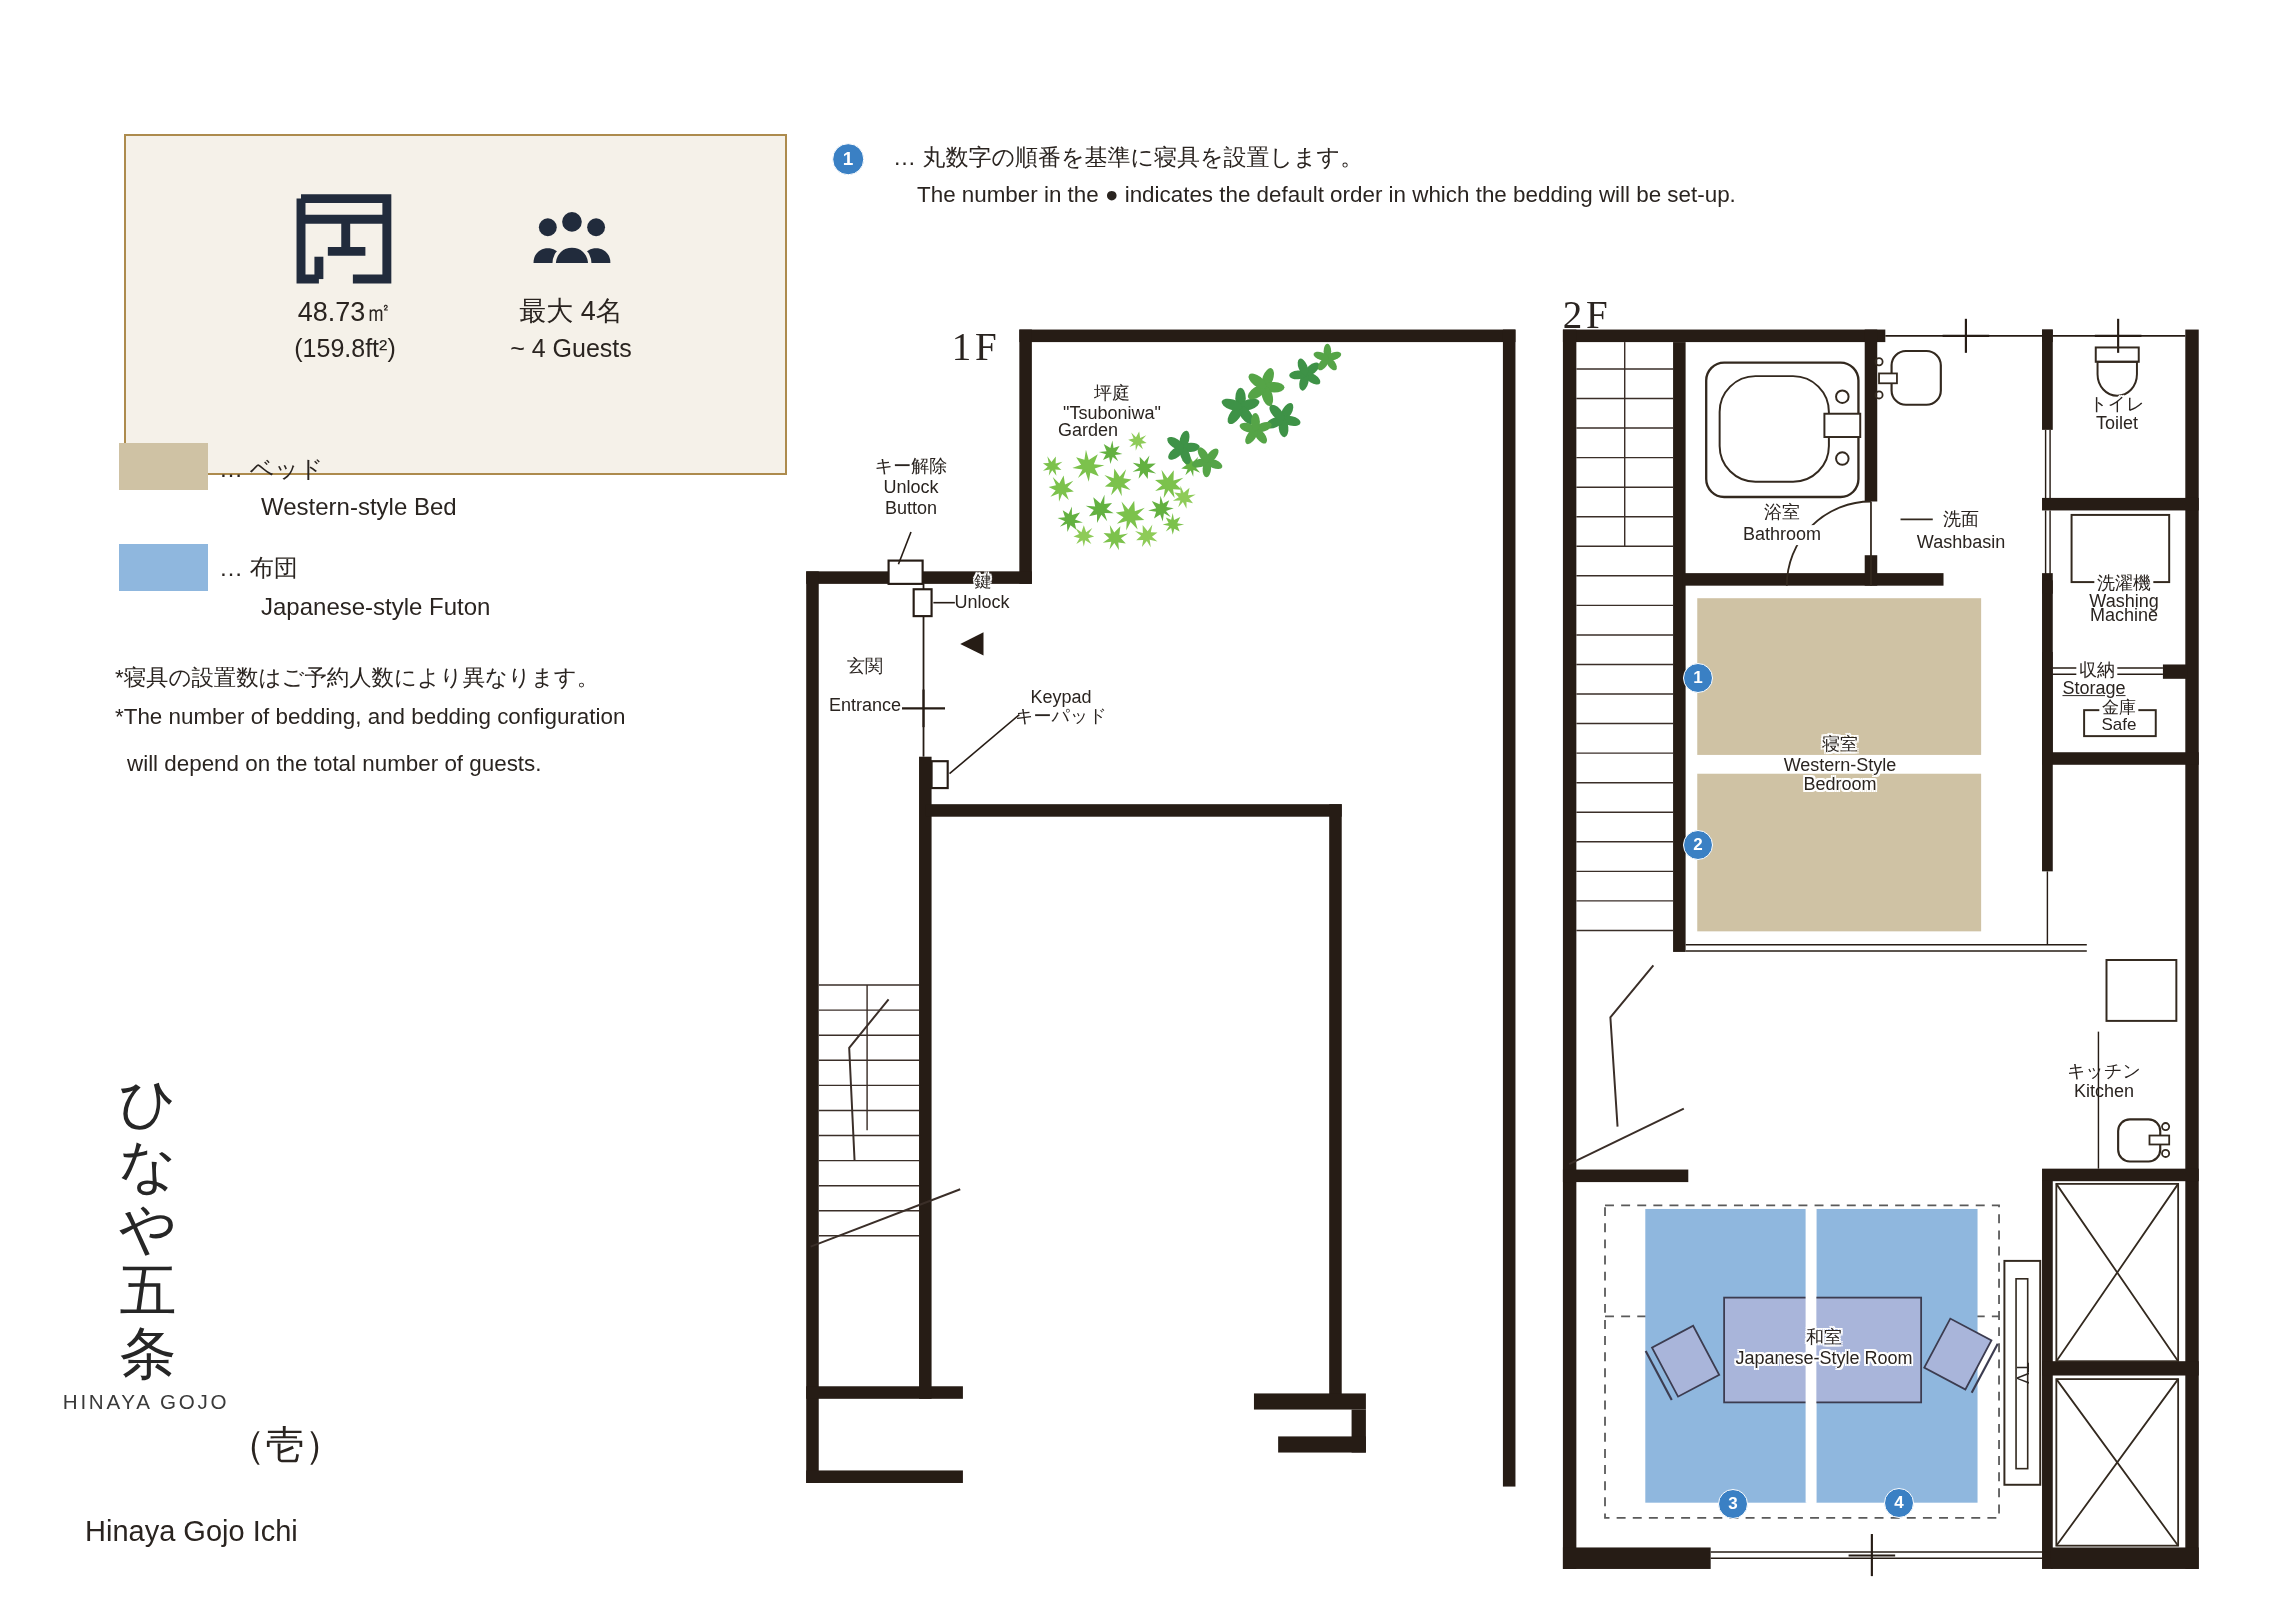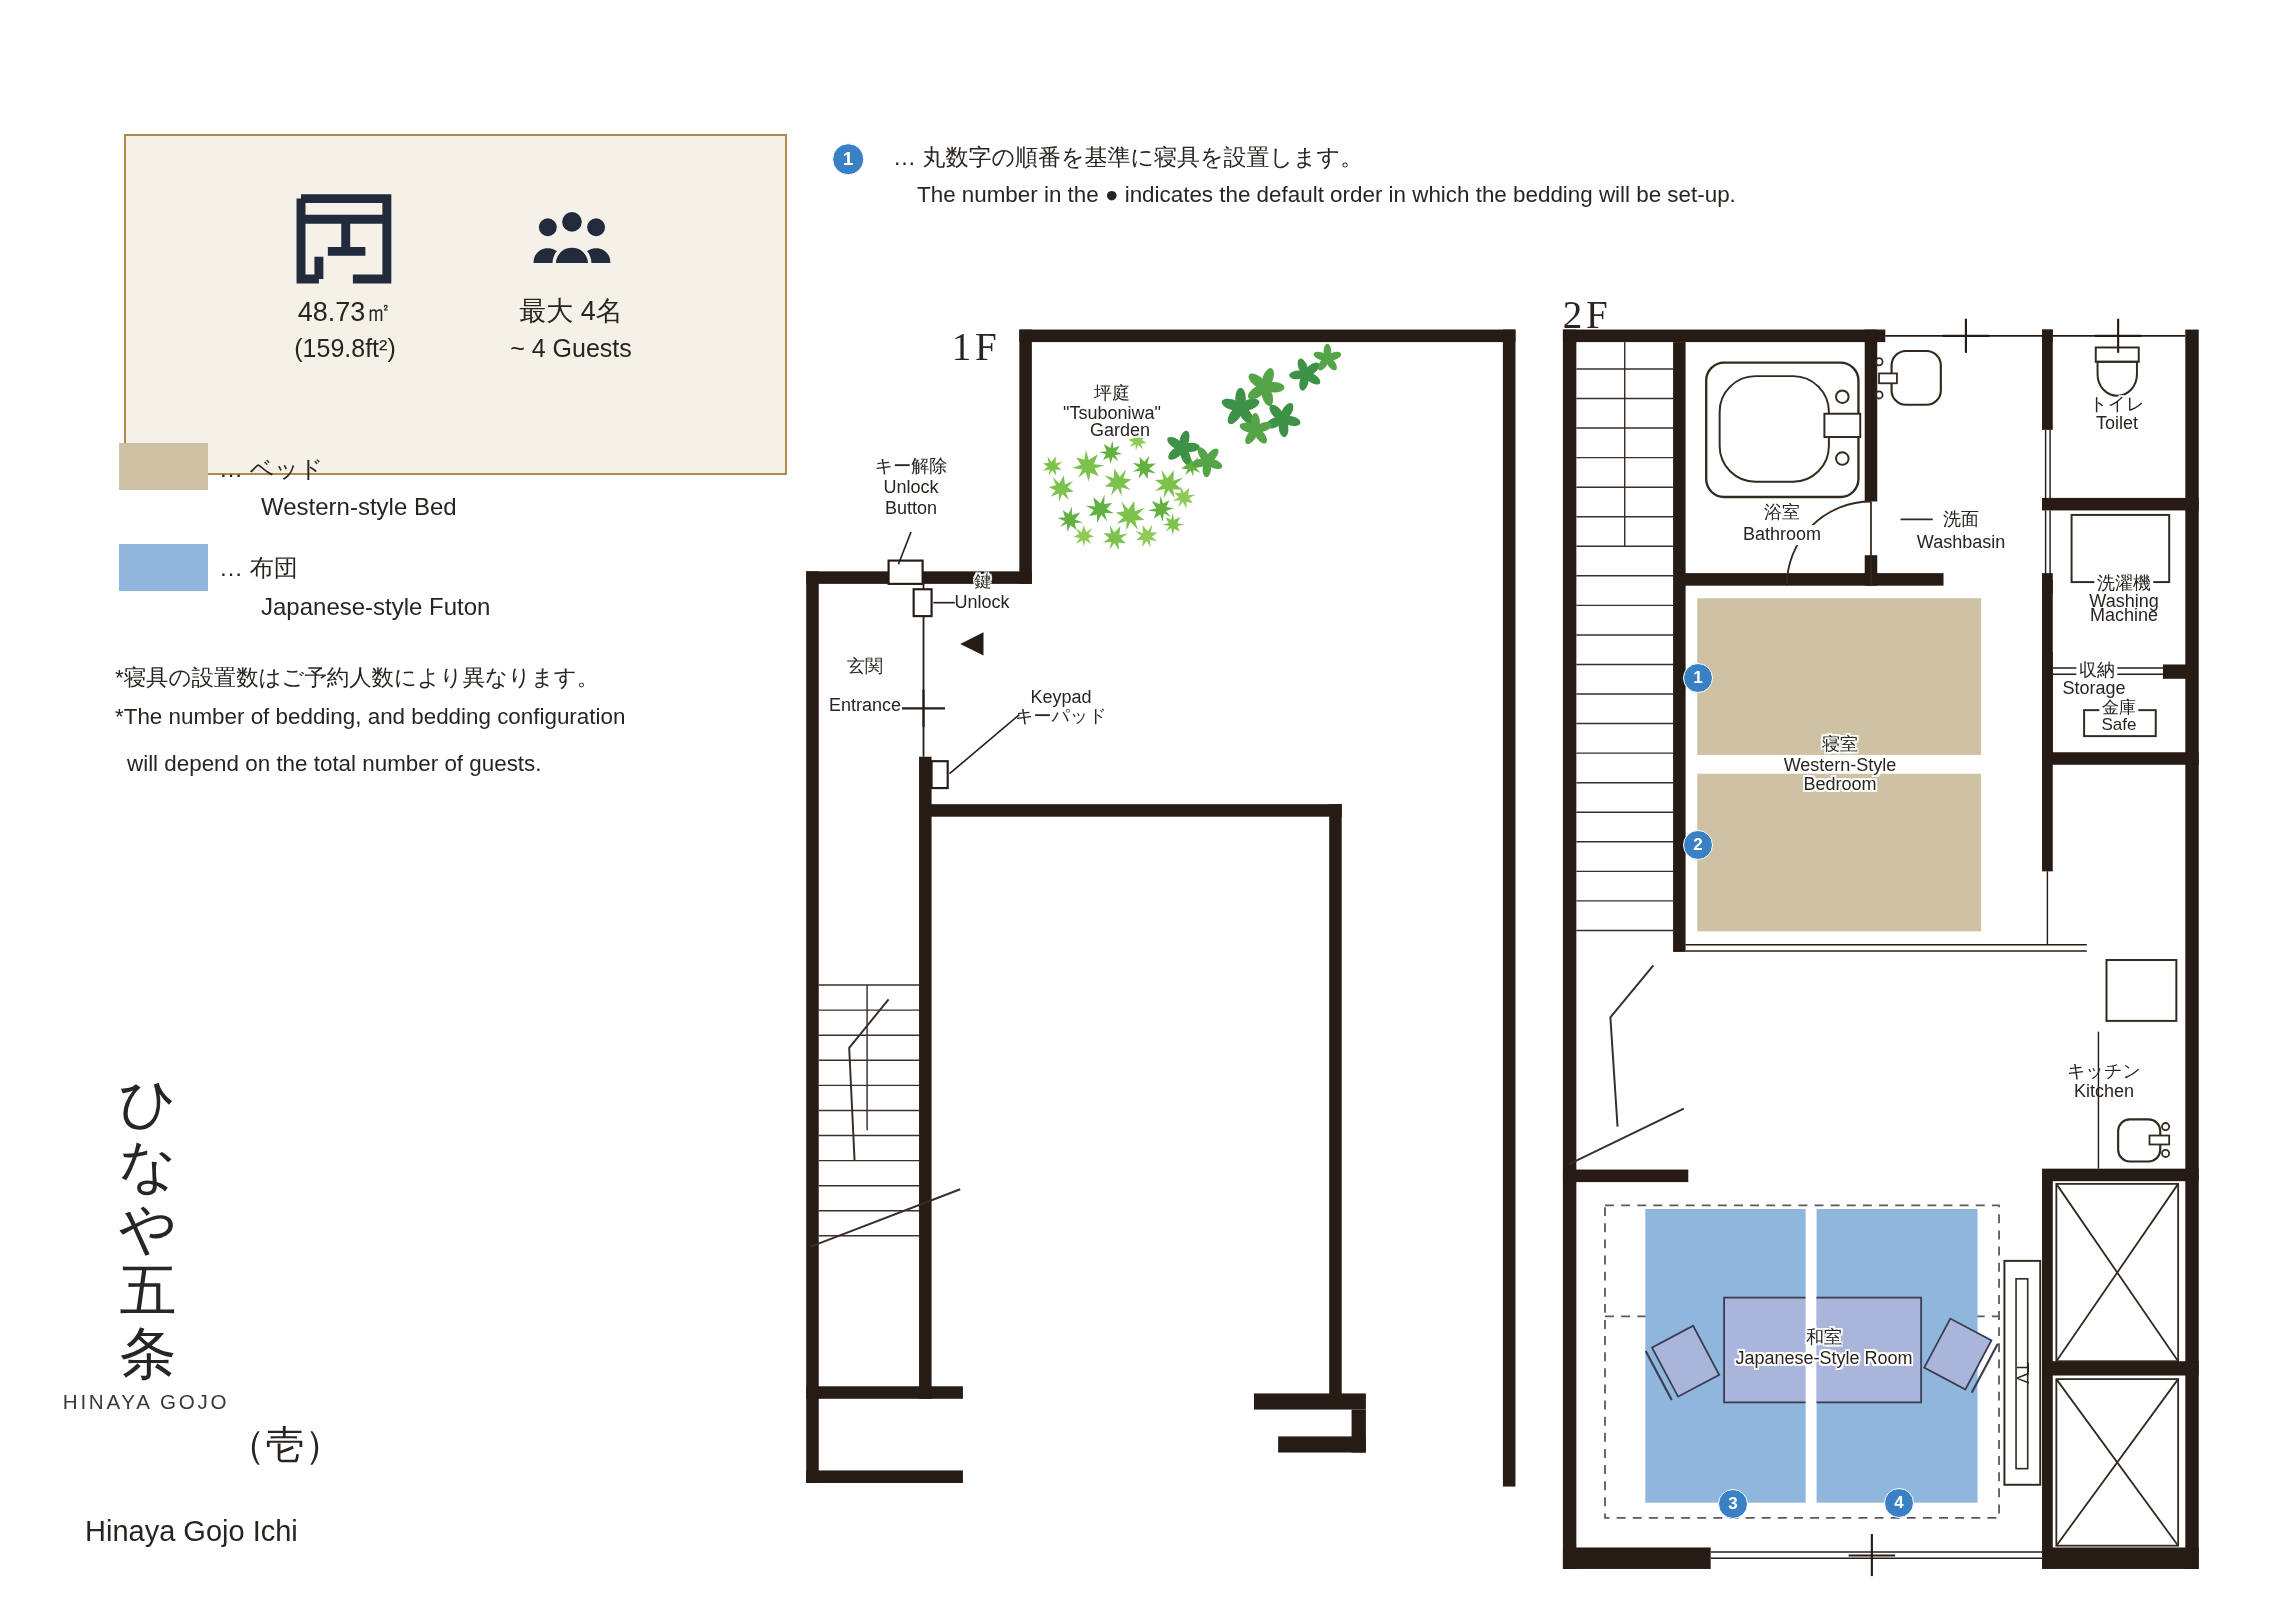--- a/index.html
+++ b/index.html
@@ -294,21 +294,21 @@
 
 <div class="lbl-l" style="left:115px;top:677px;">*寝具の設置数はご予約人数により異なります。</div>
 <div class="lbl-l" style="left:115px;top:717px;">*The number of bedding, and bedding configuration</div>
 <div class="lbl-l" style="left:127px;top:758px;margin-top:6px;">will depend on the total number of guests.</div>
 
 <div class="lbl serif" style="left:976px;top:347px;">1F</div>
 <div class="lbl serif" style="left:1587px;top:315px;">2F</div>
 
 <div class="lbl outl" style="left:1112px;top:394px;">坪庭</div>
 <div class="lbl outl" style="left:1112px;top:414px;">"Tsuboniwa"</div>
-<div class="lbl outl" style="left:1120px;top:431px;text-align:center;">Garden</div>
+<div class="lbl outl" style="left:1088px;top:431px;text-align:center;">Garden</div>
 <div class="lbl" style="left:911px;top:467px;">キー解除</div>
 <div class="lbl" style="left:911px;top:488px;">Unlock</div>
 <div class="lbl" style="left:911px;top:509px;">Button</div>
 <div class="lbl outl" style="left:983px;top:582px;font-size:17px;">鍵</div>
 <div class="lbl" style="left:982px;top:603px;">Unlock</div>
 <div class="lbl" style="left:865px;top:667px;">玄関</div>
 <div class="lbl" style="left:865px;top:688px;margin-top:18px;">Entrance</div>
 <div class="lbl" style="left:1061px;top:698px;">Keypad</div>
 <div class="lbl" style="left:1061px;top:717px;">キーパッド</div>
 
@@ -318,21 +318,21 @@
 <div class="lbl" style="left:1961px;top:543px;">Washbasin</div>
 <div class="lbl outl" style="left:2117px;top:405px;">トイレ</div>
 <div class="lbl" style="left:2117px;top:424px;">Toilet</div>
 <div class="lbl outl" style="left:1840px;top:745px;">寝室</div>
 <div class="lbl outl" style="left:1840px;top:766px;">Western-Style</div>
 <div class="lbl outl" style="left:1840px;top:785px;">Bedroom</div>
 <div class="lbl wbg" style="left:2124px;top:584px;">洗濯機</div>
 <div class="lbl" style="left:2124px;top:602px;">Washing</div>
 <div class="lbl" style="left:2124px;top:616px;">Machine</div>
 <div class="lbl wbg" style="left:2097px;top:671px;">収納</div>
-<div class="lbl" style="left:2094px;top:689px;">Storage</div>
+<div class="lbl" style="left:2094px;top:689px;text-decoration:underline;">Storage</div>
 <div class="lbl wbg" style="left:2119px;top:708px;font-size:17px;">金庫</div>
 <div class="lbl wbg" style="left:2119px;top:725px;font-size:17px;">Safe</div>
 <div class="lbl" style="left:2104px;top:1072px;">キッチン</div>
 <div class="lbl" style="left:2104px;top:1092px;">Kitchen</div>
 <div class="lbl outl" style="left:1824px;top:1338px;">和室</div>
 <div class="lbl outl" style="left:1824px;top:1359px;">Japanese-Style Room</div>
 <div class="lbl" style="left:2022px;top:1373px;transform:translate(-50%,-50%) rotate(90deg);font-size:17px;">TV</div>
 
 <div class="marker" style="left:1698px;top:678px;">1</div>
 <div class="marker" style="left:1698px;top:845px;">2</div>

